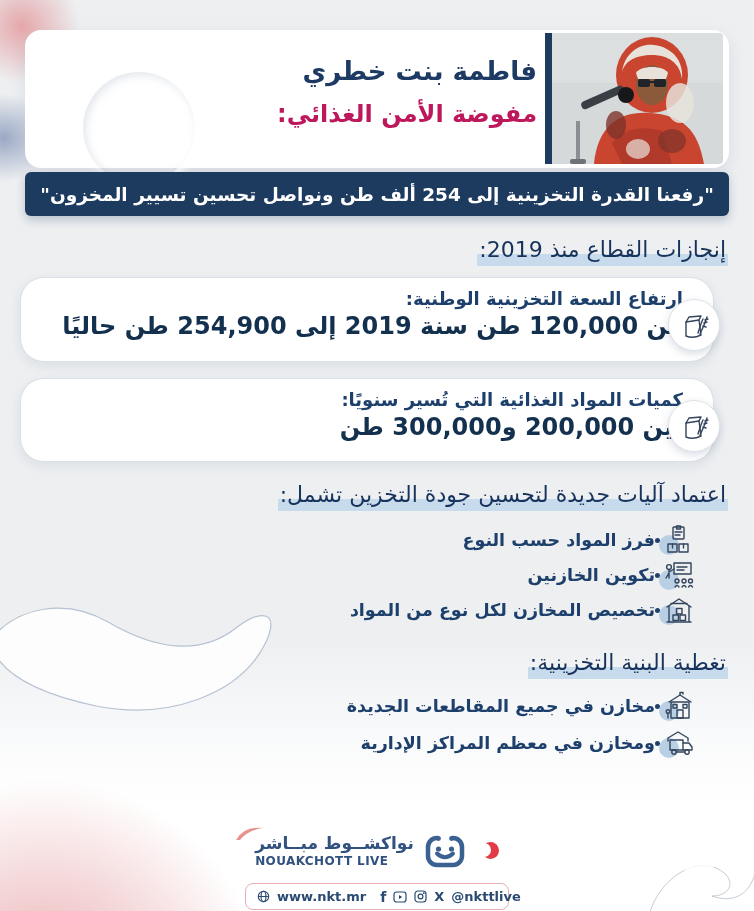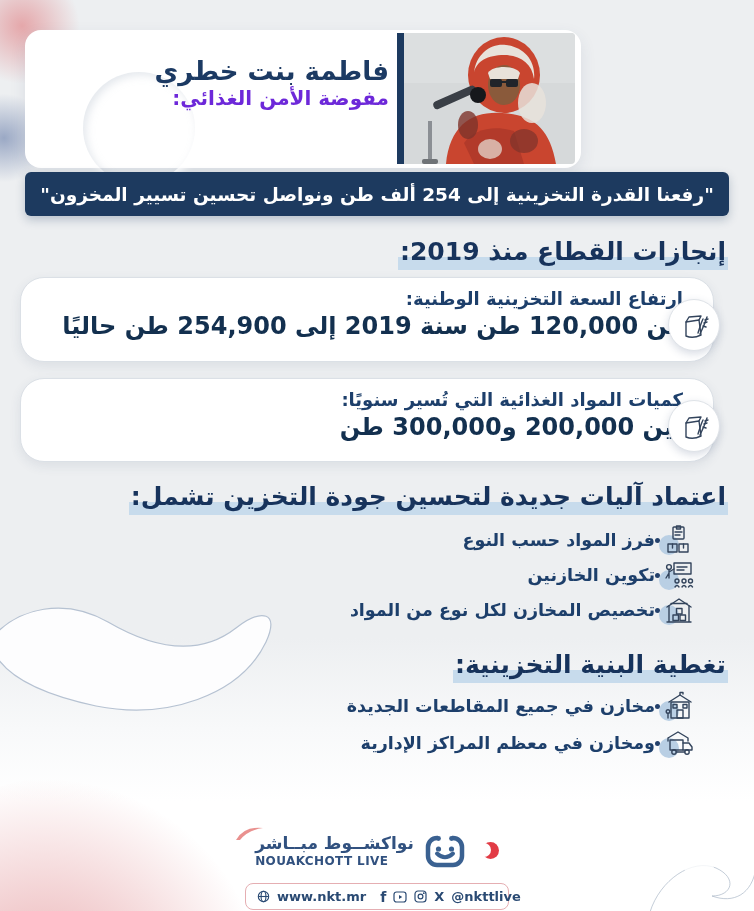--- a/index.html
+++ b/index.html
@@ -15,39 +15,39 @@
   .blob-blue-l{ left:-42px; top:92px; width:92px; height:92px;
     background:radial-gradient(circle, rgba(86,110,160,.55), rgba(86,110,160,0) 68%);}
   .blob-pink-bl{ left:-120px; top:770px; width:430px; height:330px; border-radius:50%;
     background:radial-gradient(circle at 38% 70%, rgba(209,84,90,.5), rgba(209,84,90,0) 63%);}
   .ring-dec{ position:absolute; left:58px; top:42px; width:112px; height:112px; border-radius:50%;
     box-shadow: inset 3px 3px 8px rgba(175,185,200,.35), 3px 3px 8px rgba(255,255,255,.95);}
   .swoosh-dec{ position:absolute; left:-12px; top:578px; width:310px; height:150px; }
   .swirl-dec{ position:absolute; left:630px; top:820px; width:130px; height:95px; }
 
   
-  .header-card{ position:absolute; left:25px; top:30px; width:556px; height:138px;
+  .header-card{ position:absolute; left:25px; top:30px; width:704px; height:138px;
     background:#ffffff; border-radius:16px;
     box-shadow:0 6px 16px rgba(45,65,105,.10);padding-left:16px;}
   .photo-wrap{ position:absolute; right:6px; top:3px; width:178px; height:131px; display:flex; }
   .photo-bar{ width:7px; height:100%; background:#1d3a5f; }
   .photo{ flex:1; position:relative; overflow:hidden; border-radius:0 4px 4px 0;}
   .name-block{ position:absolute; right:192px; top:26px; text-align:right; direction:rtl; }
   .person-name{ font-size:26px; font-weight:700; color:#1c3a63; letter-spacing:0; }
-  .person-role{ font-size:20px; font-weight:700; color:#6d28d9; }
+  .person-role{ font-size:24px; font-weight:700; color:#be185d; margin-top:14px; }
 
   
   .quote-banner{ position:absolute; left:25px; top:172px; width:704px; height:44px;
     background:#1d3a5f; border-radius:6px; display:flex; align-items:center; justify-content:center;
     color:#ffffff; font-size:18.5px; font-weight:700; direction:rtl; white-space:nowrap;
     box-shadow:0 4px 10px rgba(29,58,95,.25);}
 
   
   .sec-heading{ position:absolute; right:26px; direction:rtl; text-align:right;
-    font-size:25px; font-weight:700; color:#17335c; white-space:nowrap;}
+    font-size:22px; font-weight:400; color:#17335c; white-space:nowrap;}
   .sec-heading .hl{ background:linear-gradient(to top, #c7dbec 40%, rgba(199,219,236,0) 40%); padding:0 2px 4px 2px; }
   .h-achievements{ top:237px; }
   .h-mechanisms{ top:482px; }
   .h-coverage{ top:650px; }
 
   
   .info-card{ position:absolute; left:20px; width:694px; background:#ffffff;
     border:1px solid #dbe0e6; border-radius:24px;
     box-shadow:0 4px 12px rgba(45,65,105,.09);}
   .card-1{ top:277px; height:85px; }

